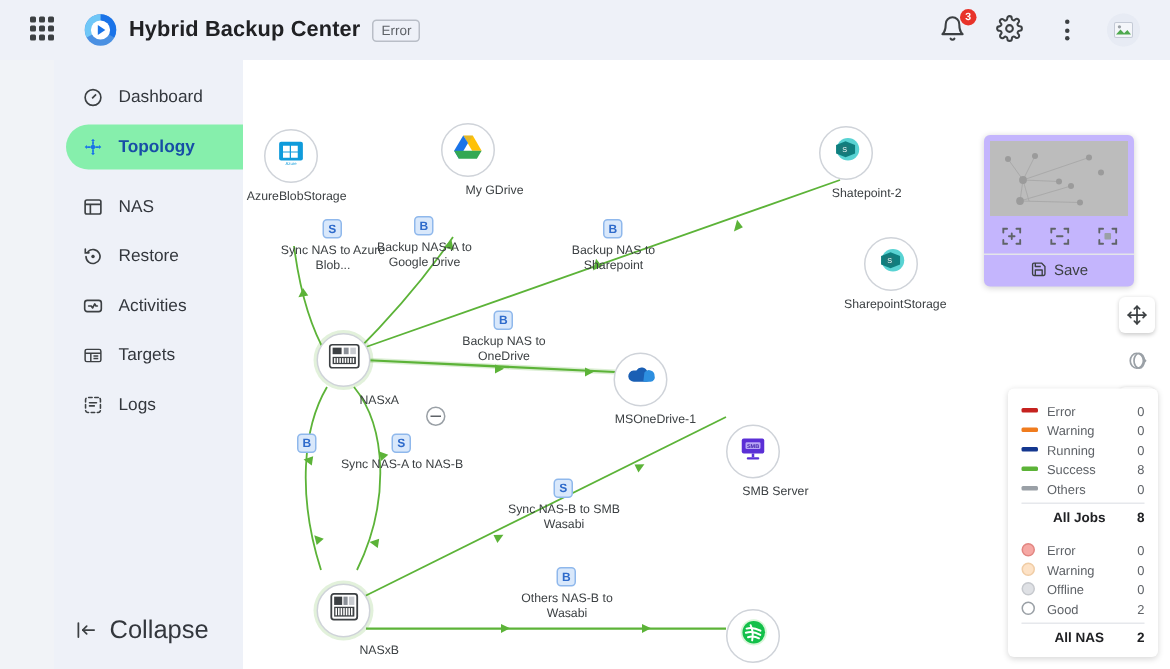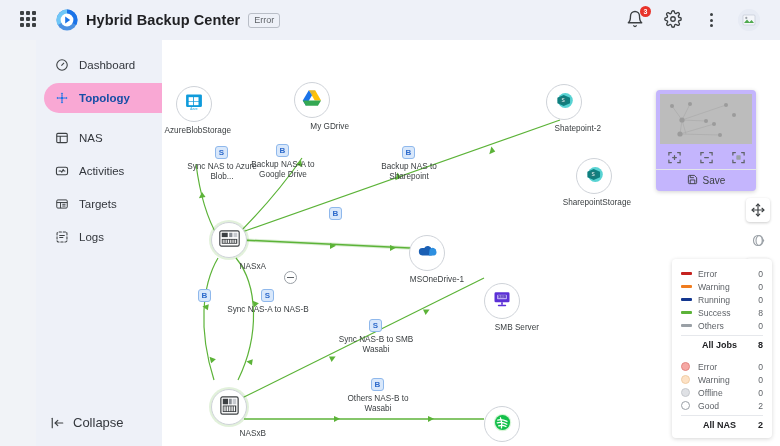--- a/index.html
+++ b/index.html
@@ -45,27 +45,27 @@
   
   .sidebar {
     position: absolute; left: 0; top: 40px; width: 162px; height: 406px;
     background: #eef1f8; padding-top: 10px; margin-left: 36px;
   }
   .nav-item {
     display: flex; align-items: center; height: 30px;
     margin: 0 8px 3px 8px; padding-left: 10px; border-radius: 15px;
     font-size: 11.5px; color: #33373d; cursor: pointer; gap: 10px;
   }
-  .nav-item.active { background: #f9a8d4; color: #174ea6; font-weight: bold; }
+  .nav-item.active { background: #86efac; color: #174ea6; font-weight: bold; }
   .nav-item.gap-top { margin-top: 10px; }
   .nav-ico { width: 15px; height: 15px; flex: 0 0 15px; display:flex;align-items:center;justify-content:center;}
   .collapse-btn {
     position: absolute; left: 14px; bottom: 16px;
     display: flex; align-items: center; gap: 8px;
-    font-size: 13px; color: #33373d; cursor: pointer;
+    font-size: 17px; color: #33373d; cursor: pointer;
   }
 
   
   .canvas {
     position: absolute; left: 162px; top: 40px; width: 618px; height: 406px;
     background: #ffffff; overflow: hidden;
   }
   .canvas-svg { position: absolute; left: 0; top: 0; width: 618px; height: 406px; }
 
   .node {
@@ -226,20 +226,30 @@
       <span class="nav-ico">
         <svg width="14" height="14" viewBox="0 0 24 24" fill="none" stroke="#3c4043" stroke-width="1.9">
           <rect x="3" y="4" width="18" height="16" rx="2"></rect>
             <path d="M3 9h18M9 9v11"></path>
         </svg>
       </span>
       <span>NAS</span>
     </div>
 
 
+    <div class="nav-item">
+      <span class="nav-ico">
+        <svg width="14" height="14" viewBox="0 0 24 24" fill="none" stroke="#3c4043" stroke-width="1.9" stroke-linecap="round">
+          <path d="M4 12a8 8 0 1 0 2.4-5.7"></path>
+            <path d="M3.2 3.6v4.2h4.2"></path>
+          <circle cx="12" cy="12" r="2" fill="#3c4043" stroke="none"></circle>
+        </svg>
+      </span>
+      <span>Restore</span>
+    </div>
 
     <div class="nav-item">
       <span class="nav-ico">
         <svg width="14" height="14" viewBox="0 0 24 24" fill="none" stroke="#3c4043" stroke-width="1.9" stroke-linecap="round" stroke-linejoin="round">
           <rect x="2.5" y="5.5" width="19" height="13" rx="3"></rect>
             <path d="M7 12h3l1.6 2.2L14 9.6l1.4 2.4H17"></path>
         </svg>
       </span>
       <span>Activities</span>
     </div>
@@ -451,20 +461,21 @@
     <div class="edge-chip" style="left:53px;top:106px;">S</div>
     <div class="edge-label" style="left:15px;top:122px;">Sync NAS to Azure Blob...</div>
 
     <div class="edge-chip" style="left:114px;top:104px;">B</div>
     <div class="edge-label" style="left:76px;top:120px;">Backup NAS-A to Google Drive</div>
 
     <div class="edge-chip" style="left:240px;top:106px;">B</div>
     <div class="edge-label" style="left:202px;top:122px;">Backup NAS to Sharepoint</div>
 
     <div class="edge-chip" style="left:167px;top:167px;">B</div>
+    <div class="edge-label" style="left:129px;top:183px;">Backup NAS to OneDrive</div>
 
     <div class="edge-chip" style="left:36px;top:249px;">B</div>
 
     <div class="edge-chip" style="left:99px;top:249px;">S</div>
     <div class="edge-label" style="left:61px;top:265px;">Sync NAS-A to NAS-B</div>
 
     <div class="edge-chip" style="left:207px;top:279px;">S</div>
     <div class="edge-label" style="left:169px;top:295px;">Sync NAS-B to SMB Wasabi</div>
 
     <div class="edge-chip" style="left:209px;top:338px;">B</div>

